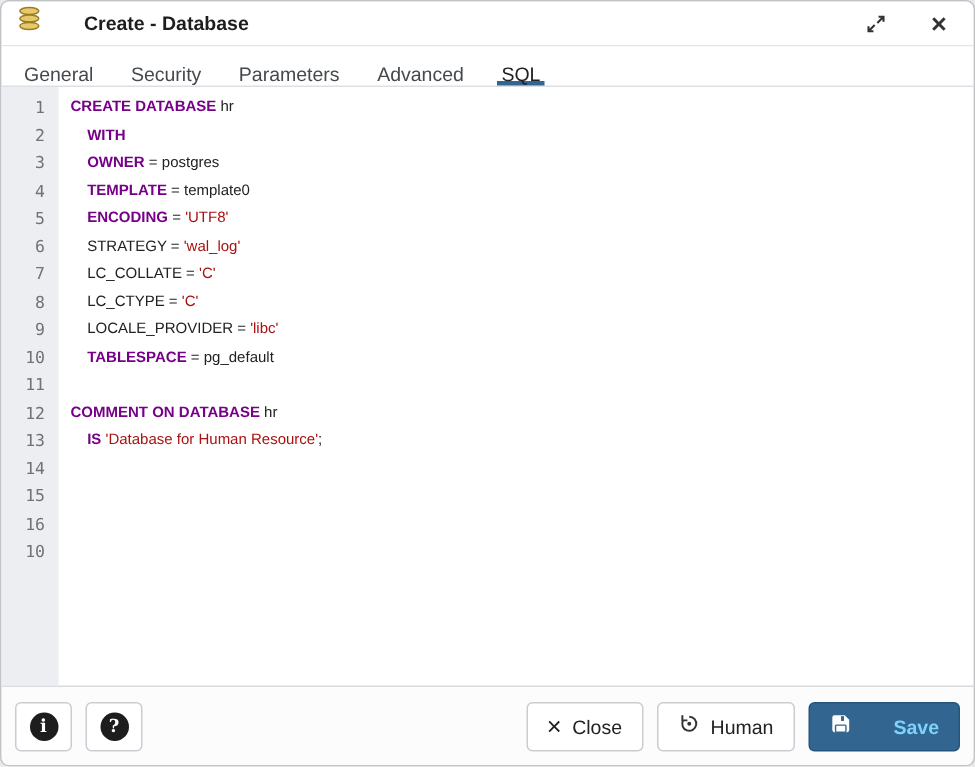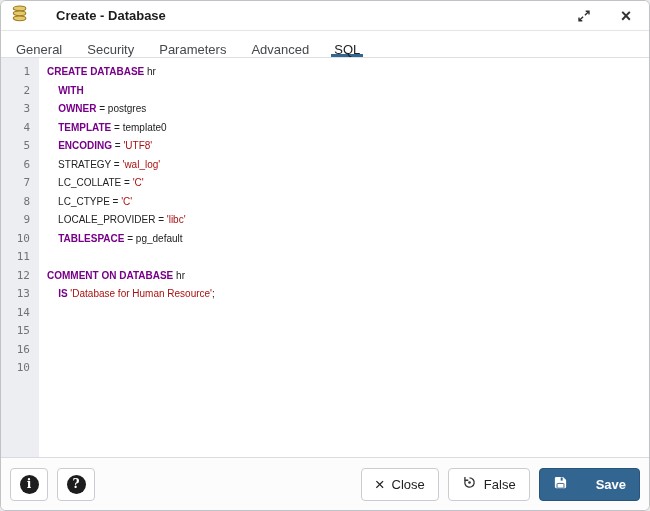--- a/index.html
+++ b/index.html
@@ -72,21 +72,21 @@
     padding:0 13px;cursor:pointer;
   }
   .btn-icononly{width:38px;justify-content:center;padding:0;}
   .circle-glyph{
     width:19px;height:19px;border-radius:50%;background:#1d1d1d;color:#fff;
     font-size:12px;font-weight:bold;display:inline-flex;align-items:center;
     justify-content:center;font-family:"DejaVu Serif",serif;
   }
   .btn .x-glyph{font-size:17px;line-height:1;color:#222;}
   .btn-primary{
-    background:var(--accent);border-color:#27547a;color:#ffffff;font-weight:bold;gap:28px;
+    background:var(--accent);border-color:#27547a;color:#7dd3fc;font-weight:bold;gap:28px;
   }
 </style>
 </head>
 <body>
 
 <div class="dialog">
 
   <header class="titlebar">
     <span>
       <svg width="18" height="18" viewBox="0 0 16 16">
@@ -168,21 +168,21 @@
       <span>Close</span>
     </button>
     <button class="btn">
       <span>
         <svg width="15" height="15" viewBox="0 0 16 16" fill="none">
           <path d="M8 3a5 5 0 1 1-4.4 2.6" stroke="#333" stroke-width="1.4"></path>
           <path d="M3.1 2v3.6h3.6" stroke="#333" stroke-width="1.4"></path>
           <circle cx="8" cy="8" r="1.4" fill="#333"></circle>
         </svg>
       </span>
-      <span>False</span>
+      <span>Human</span>
     </button>
     <button class="btn btn-primary">
       <span>
         <svg width="15" height="15" viewBox="0 0 16 16">
           <path d="M2 3.5A1.5 1.5 0 0 1 3.5 2h7.3L14 5.2v7.3a1.5 1.5 0 0 1-1.5 1.5h-9A1.5 1.5 0 0 1 2 12.5z" fill="#fff"></path>
           <rect x="8.2" y="2.6" width="2.1" height="3.4" fill="var(--accent)"></rect>
           <rect x="4.3" y="9" width="7.4" height="5" rx="0.6" fill="#fff" stroke="var(--accent)" stroke-width="1"></rect>
         </svg>
       </span>
       <span>Save</span>

